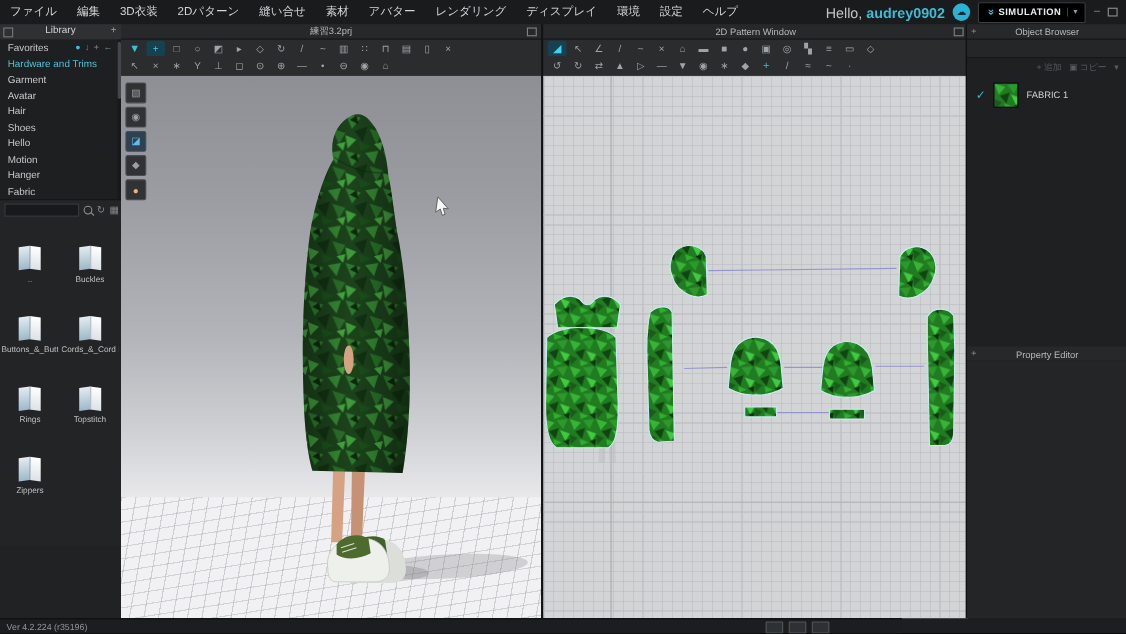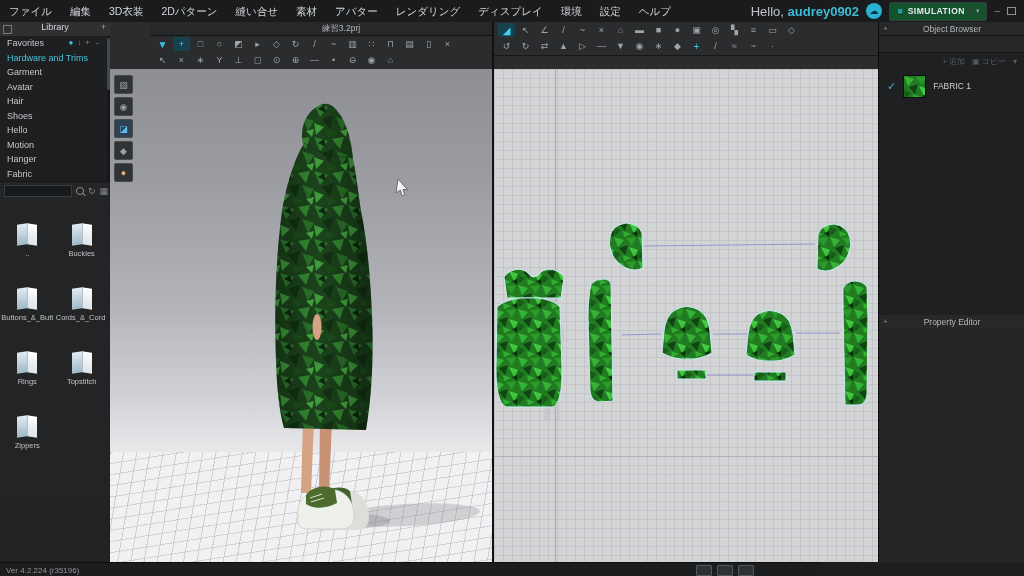--- a/index.html
+++ b/index.html
@@ -8,21 +8,21 @@
        background:#1c1e20;color:#c8cacc;-webkit-font-smoothing:antialiased;}
   .abs{position:absolute;}
 
   
   #menubar{left:0;top:0;width:1024px;height:22px;background:#191b1d;display:flex;align-items:center;border-bottom:1px solid #0d0e0f;}
   .menu-item{font-size:10.5px;color:#d4d6d8;padding:0 9px;line-height:22px;cursor:default;}
   #menubar-right{margin-left:auto;display:flex;align-items:center;gap:7px;padding-right:8px;}
   #greeting{font-size:13px;color:#c2c4c6;}
   #greeting .uname{color:#3bbdd6;font-weight:bold;}
   #cloud-btn{width:16px;height:16px;border-radius:50%;background:#29b2d3;display:flex;align-items:center;justify-content:center;font-size:9px;color:#0d2f3a;}
-  #sim-group{display:flex;align-items:center;gap:5px;background:#14532d;border:1px solid #3a3d40;border-radius:2px;padding:1px 7px;height:15px;}
+  #sim-group{display:flex;align-items:center;gap:5px;background:#000000;border:1px solid #3a3d40;border-radius:2px;padding:1px 7px;height:15px;}
   #sim-chev{color:#2fc6e4;font-weight:bold;font-size:10px;display:inline-block;transform:rotate(90deg);line-height:10px;}
   #sim-label{font-size:8.5px;font-weight:bold;color:#e8eaec;letter-spacing:.5px;}
   #sim-caret{font-size:7px;color:#9a9c9e;border-left:1px solid #3a3d40;padding-left:5px;}
   .winctl{color:#8f9193;font-size:10px;line-height:10px;}
   .winbox{width:7px;height:6px;border:1px solid #8f9193;display:inline-block;}
 
   
   .titlebar{height:13px;background:#26282a;display:flex;align-items:center;justify-content:center;font-size:8.5px;color:#b6b8ba;position:relative;border-bottom:1px solid #141517;}
   .detach{position:absolute;right:4px;top:3px;width:7px;height:6px;border:1px solid #808284;}
   .dockarrow{position:absolute;left:4px;top:2px;font-size:8px;color:#8d8f91;}
@@ -47,21 +47,21 @@
   .mag::after{content:"";position:absolute;width:4px;height:1px;background:#8a8c8e;right:-3px;bottom:-1px;transform:rotate(45deg);}
   .lib-tool{font-size:9px;color:#85888b;line-height:10px;}
   #lib-folders{position:absolute;top:176px;left:0;right:1px;height:272px;background:#222426;display:grid;grid-template-columns:1fr 1fr;grid-auto-rows:64px;padding-top:26px;}
   .folder-item{display:flex;flex-direction:column;align-items:center;gap:4px;}
   .folderic{position:relative;width:26px;height:21px;flex:none;}
   .folderic::before{content:"";position:absolute;left:3px;top:0;width:10px;height:21px;background:linear-gradient(#e3ecf2,#9db8c8);transform:skewY(-8deg);}
   .folderic::after{content:"";position:absolute;left:13px;top:0;width:10px;height:21px;background:linear-gradient(#ffffff,#dce2e7);transform:skewY(8deg);box-shadow:inset 1px 0 0 #b4bfc7;}
   .folder-label{font-size:7.5px;color:#bfc1c3;max-width:52px;white-space:nowrap;overflow:hidden;text-align:center;}
 
   
-  #win3d{left:110px;top:22px;width:382px;height:540px;background:#2a2c2e;padding-left:40px;}
+  #win3d{left:110px;top:22px;width:382px;height:540px;background:#2a2c2e;}
   #win2d{left:492px;top:22px;width:386px;height:540px;background:#2a2c2e;border-left:2px solid #101113;}
   .toolbars{height:33px;background:#2a2c2e;border-bottom:1px solid #17181a;}
   .toolrow{display:flex;align-items:center;height:16px;padding-left:3px;}
   .ticon{width:17px;height:14px;display:flex;align-items:center;justify-content:center;font-size:9px;color:#9fa4a8;border-radius:2px;margin:0 1px;flex:none;}
   .ticon.accent{color:#35c2dd;font-size:10px;}
   .ticon.active{background:#15424e;color:#3fd2ea;}
 
   #canvas3d{position:absolute;top:47px;left:0;right:0;bottom:0;overflow:hidden;cursor:none;
     background:linear-gradient(#8e8f95 0%,#9b9ca2 22%,#b3b4b9 48%,#d0d1d5 66%,#ededef 80%);}
   #floor3d{position:absolute;left:0;right:0;bottom:0;height:110px;background:#f1f1f3;
@@ -312,20 +312,24 @@
       <span class="side-tool">▧</span>
           <span class="side-tool">◉</span>
           <span class="side-tool blue">◪</span>
           <span class="side-tool">◆</span>
           <span class="side-tool skin">●</span>
         </div>
     </div>
   </div>
 
   <div id="win2d" class="abs">
+    <div class="titlebar">
+      <span>2D Pattern Window</span>
+      <span class="detach"></span>
+    </div>
     <div class="toolbars">
       <div class="toolrow">
 
       <span class="ticon accent active">◢</span>
           <span class="ticon">↖</span>
           <span class="ticon">∠</span>
           <span class="ticon">/</span>
           <span class="ticon">~</span>
           <span class="ticon">×</span>
           <span class="ticon">⌂</span>

